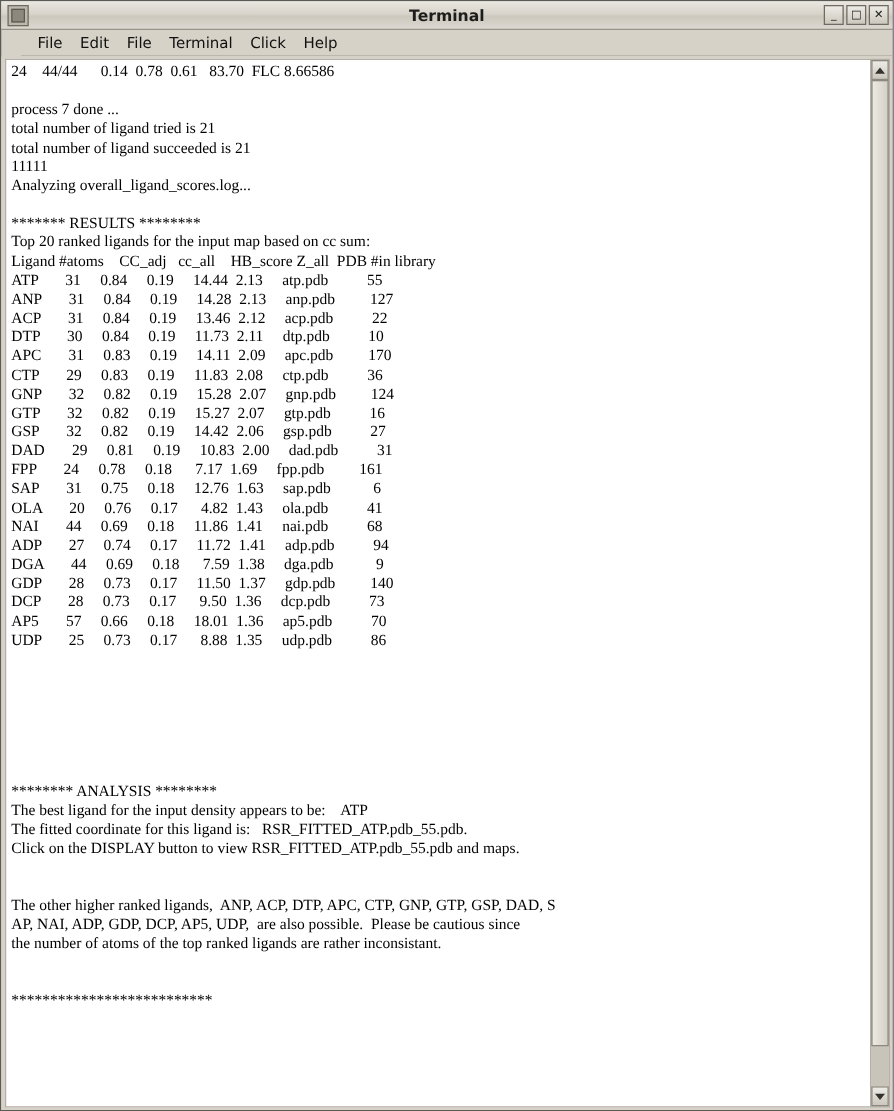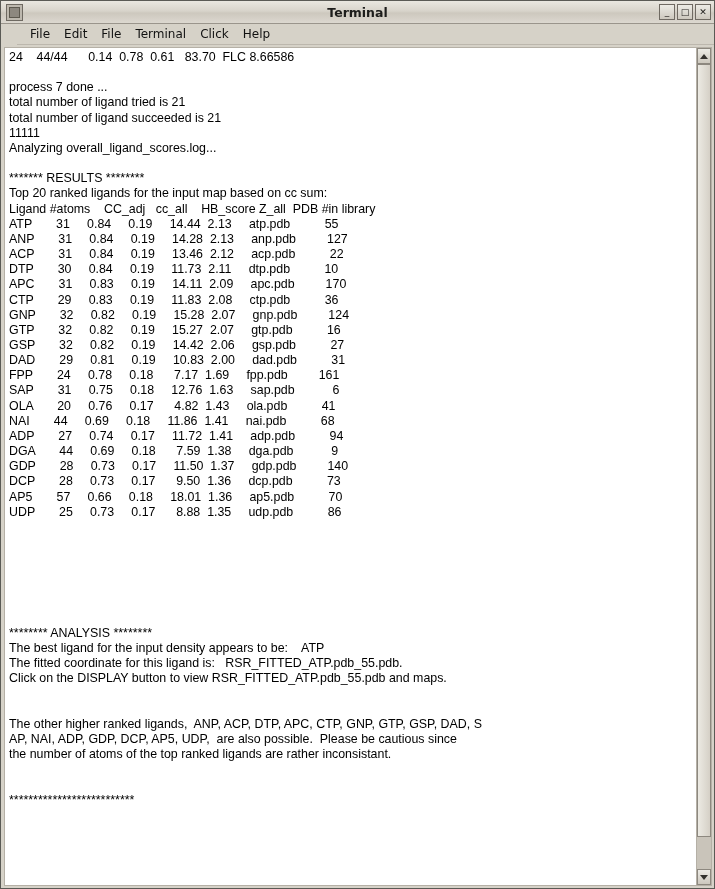--- a/index.html
+++ b/index.html
@@ -114,21 +114,21 @@
     display: flex;
     background: #d6d2c8;
     padding: 2px 2px 2px 3px;
     box-sizing: border-box;
     min-height: 0;
   }
   .term {
     flex: 1;
     background: #ffffff;
     color: #000000;
-    font-family: Liberation Sans, sans-serif;
+    font-family: Liberation Serif, serif;
     font-size: 12.4px;
     line-height: 15.15px;
     white-space: pre;
     overflow: hidden;
     padding: 2px 16px 0 4px;
     box-sizing: border-box;
     border: 1px solid #b5b0a6;
     border-right: none;
   }
 

